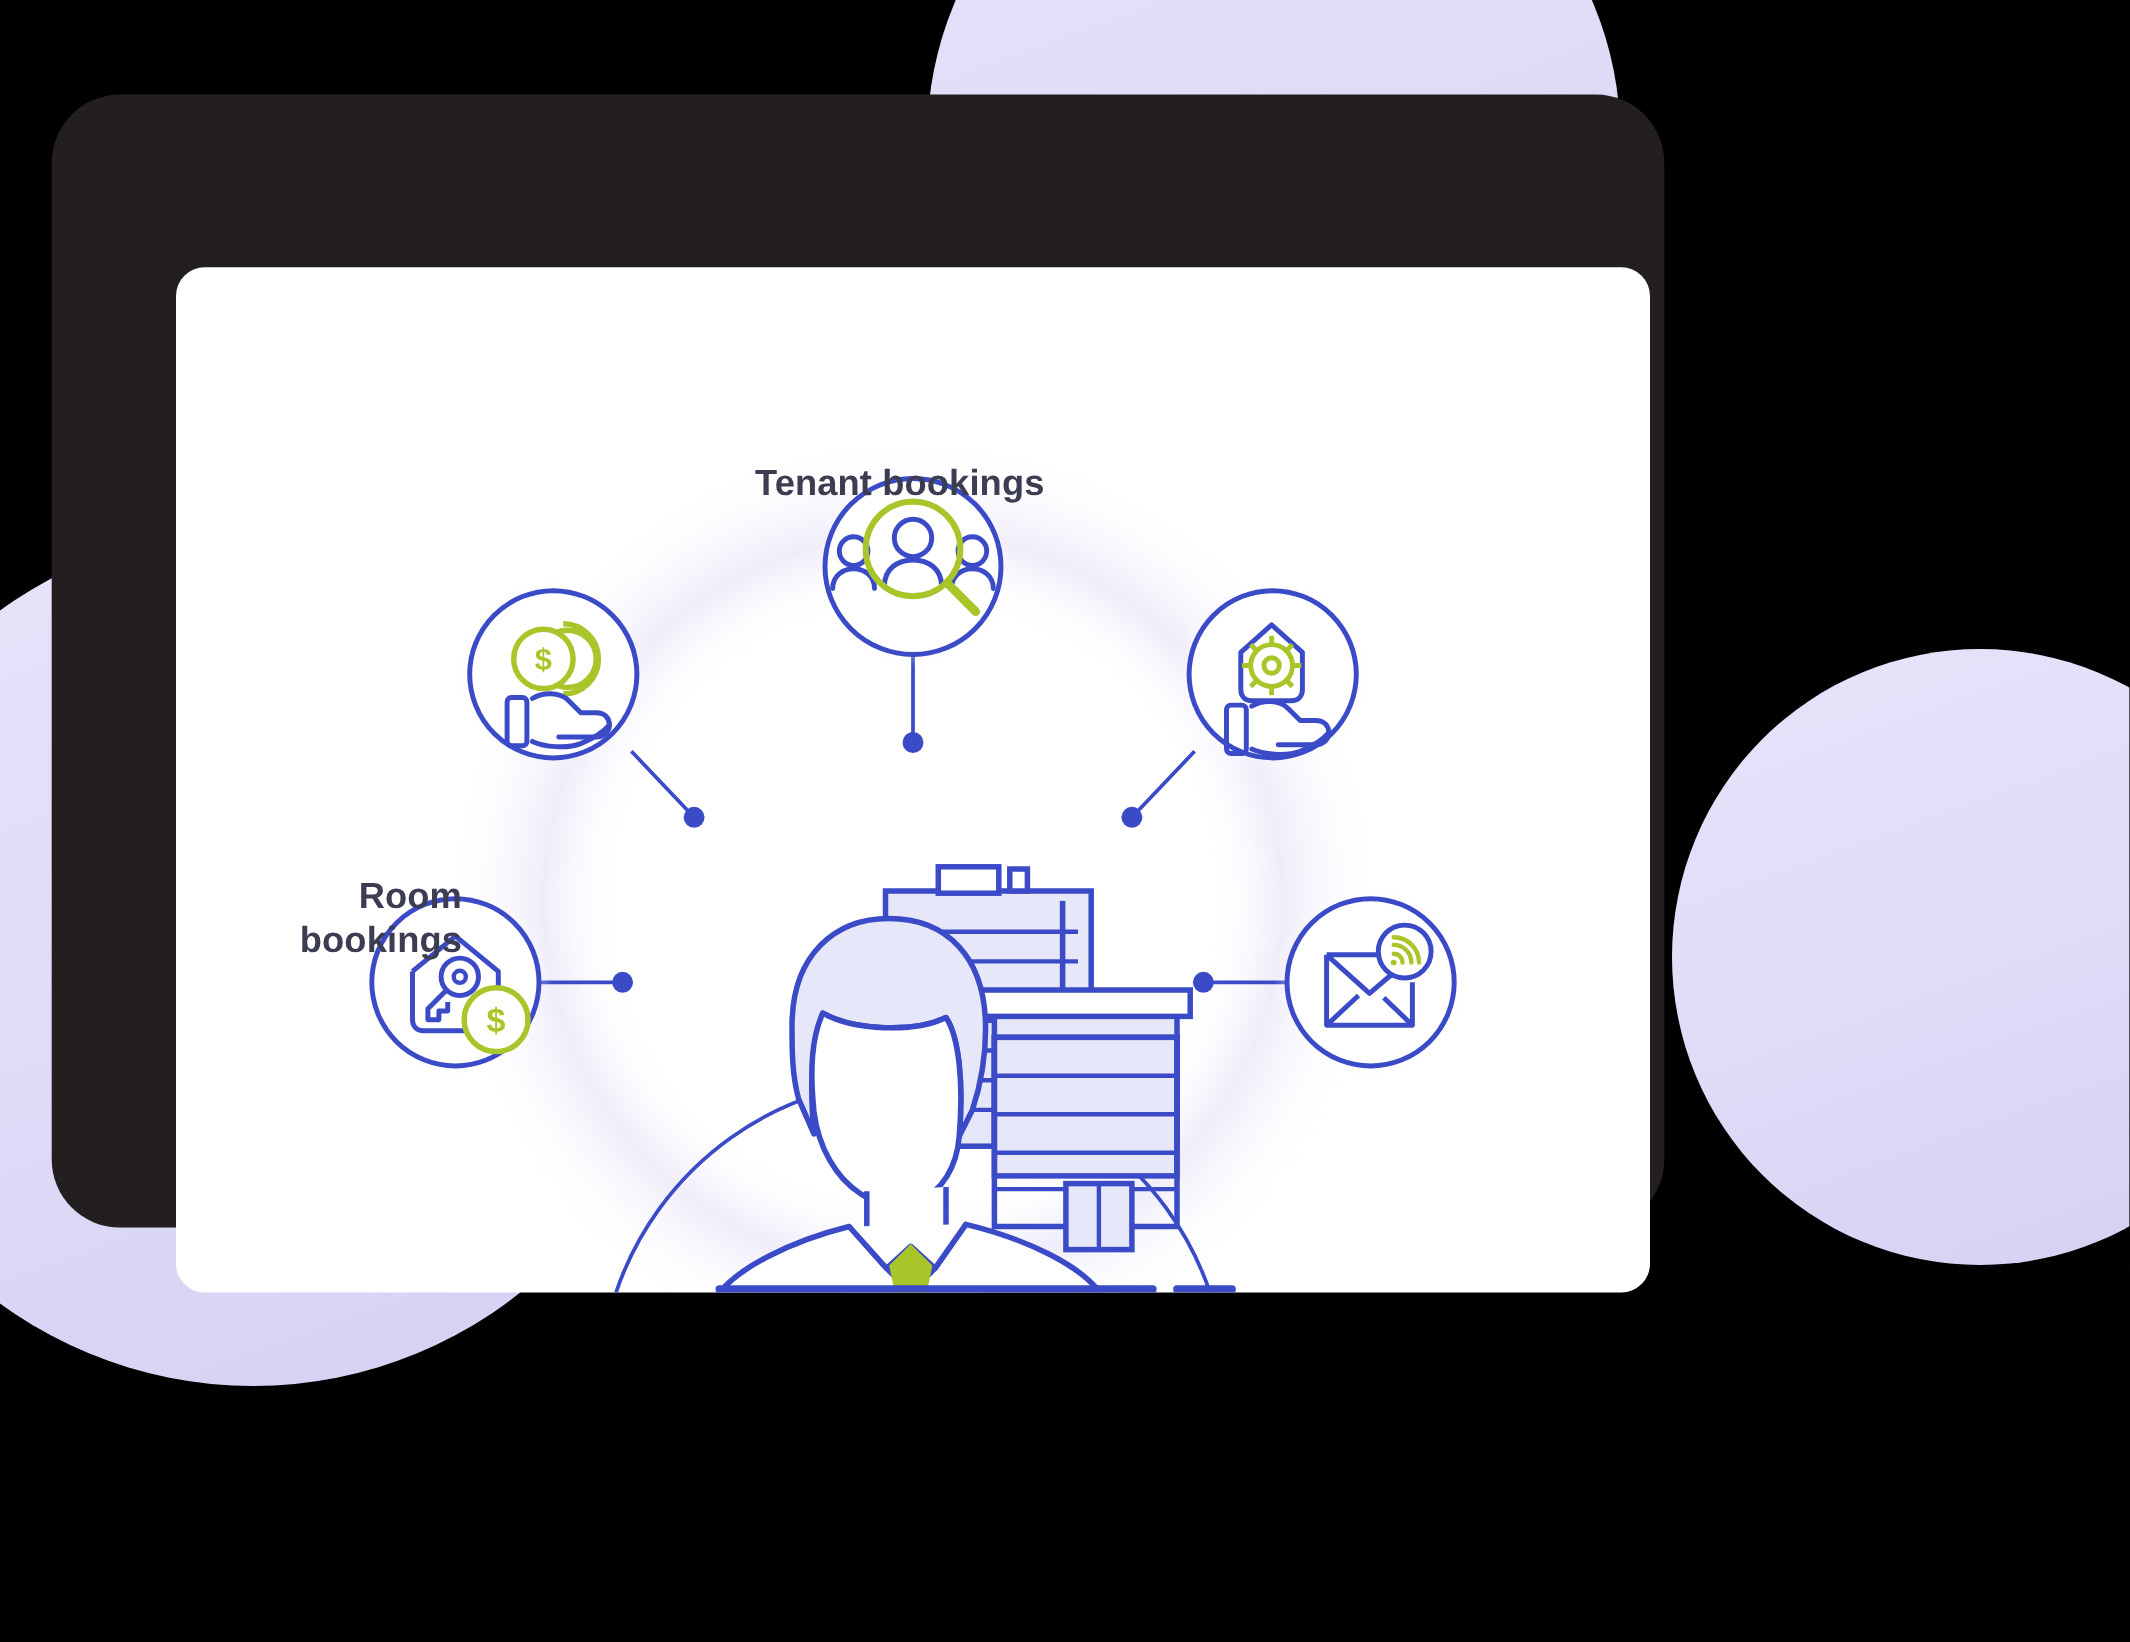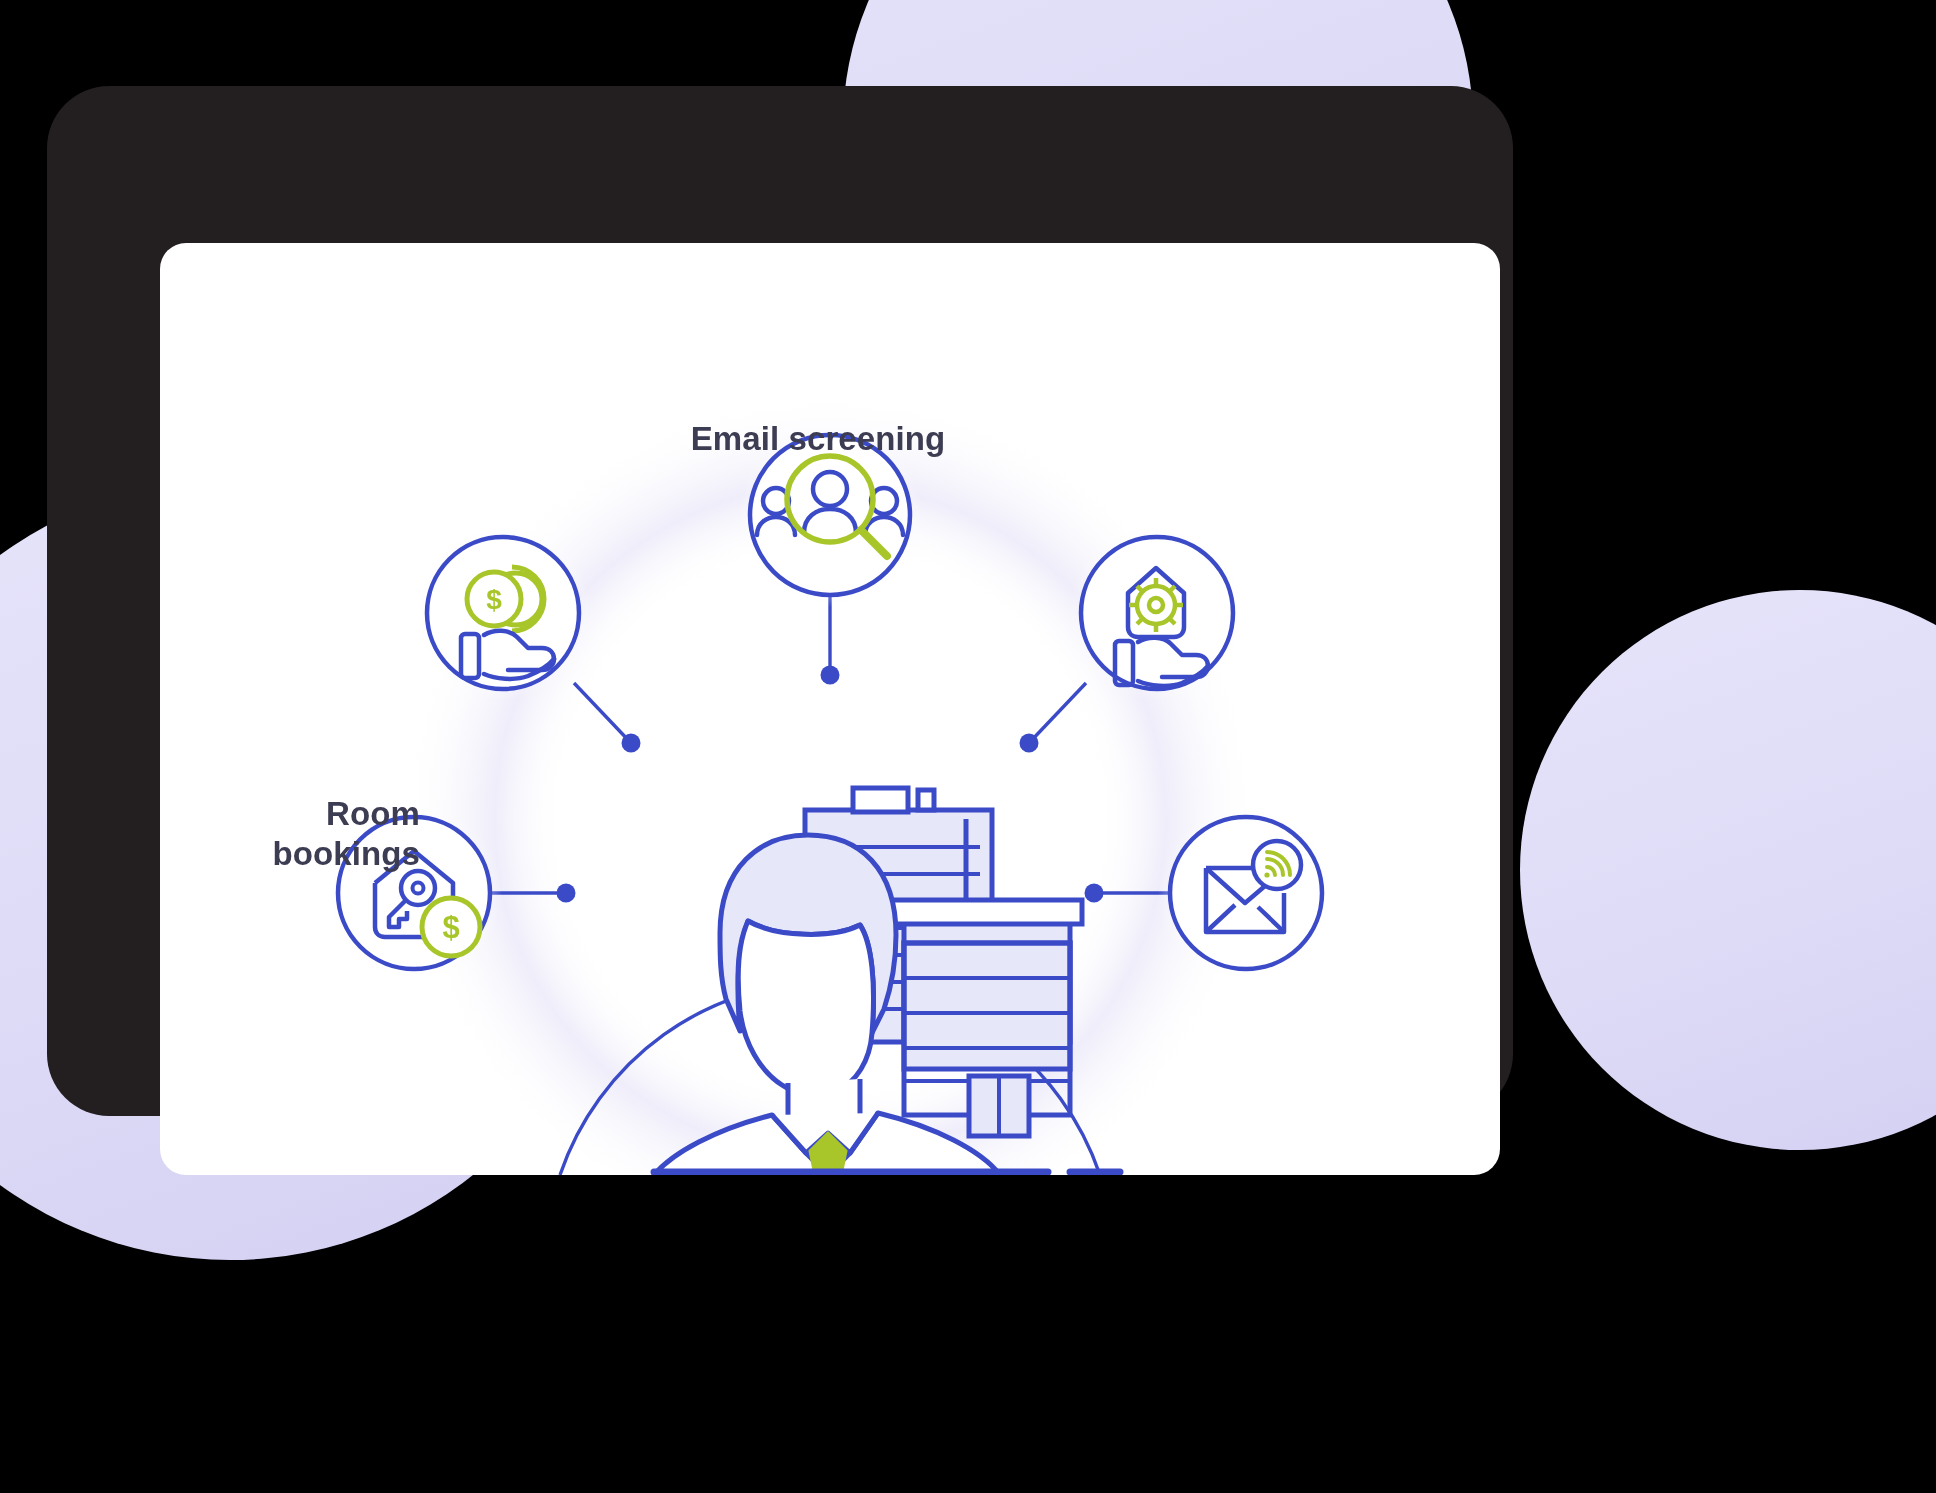--- a/index.html
+++ b/index.html
@@ -310,21 +310,21 @@
               <g stroke="#a8c62a" stroke-width="4" fill="none" stroke-linecap="round">
                 <circle cx="1107" cy="632" r="2.6" fill="#a8c62a" stroke="none"></circle>
                 <path d="M1107 624 A8 8 0 0 1 1115 632"></path>
                 <path d="M1107 616 A16 16 0 0 1 1123 632"></path>
                 <path d="M1107 609 A23 23 0 0 1 1130 632"></path>
               </g>
             </g>
           </g>
         </svg>
 
-        <div class="node-label" id="label-tenant-screening">Email screening</div>
+        <div class="node-label" id="label-tenant-screening">Tenant bookings</div>
 
 
 
         <div class="node-label" id="label-room-bookings">Room
 bookings</div>
 
 
       </div>
     </div>
   </div>

